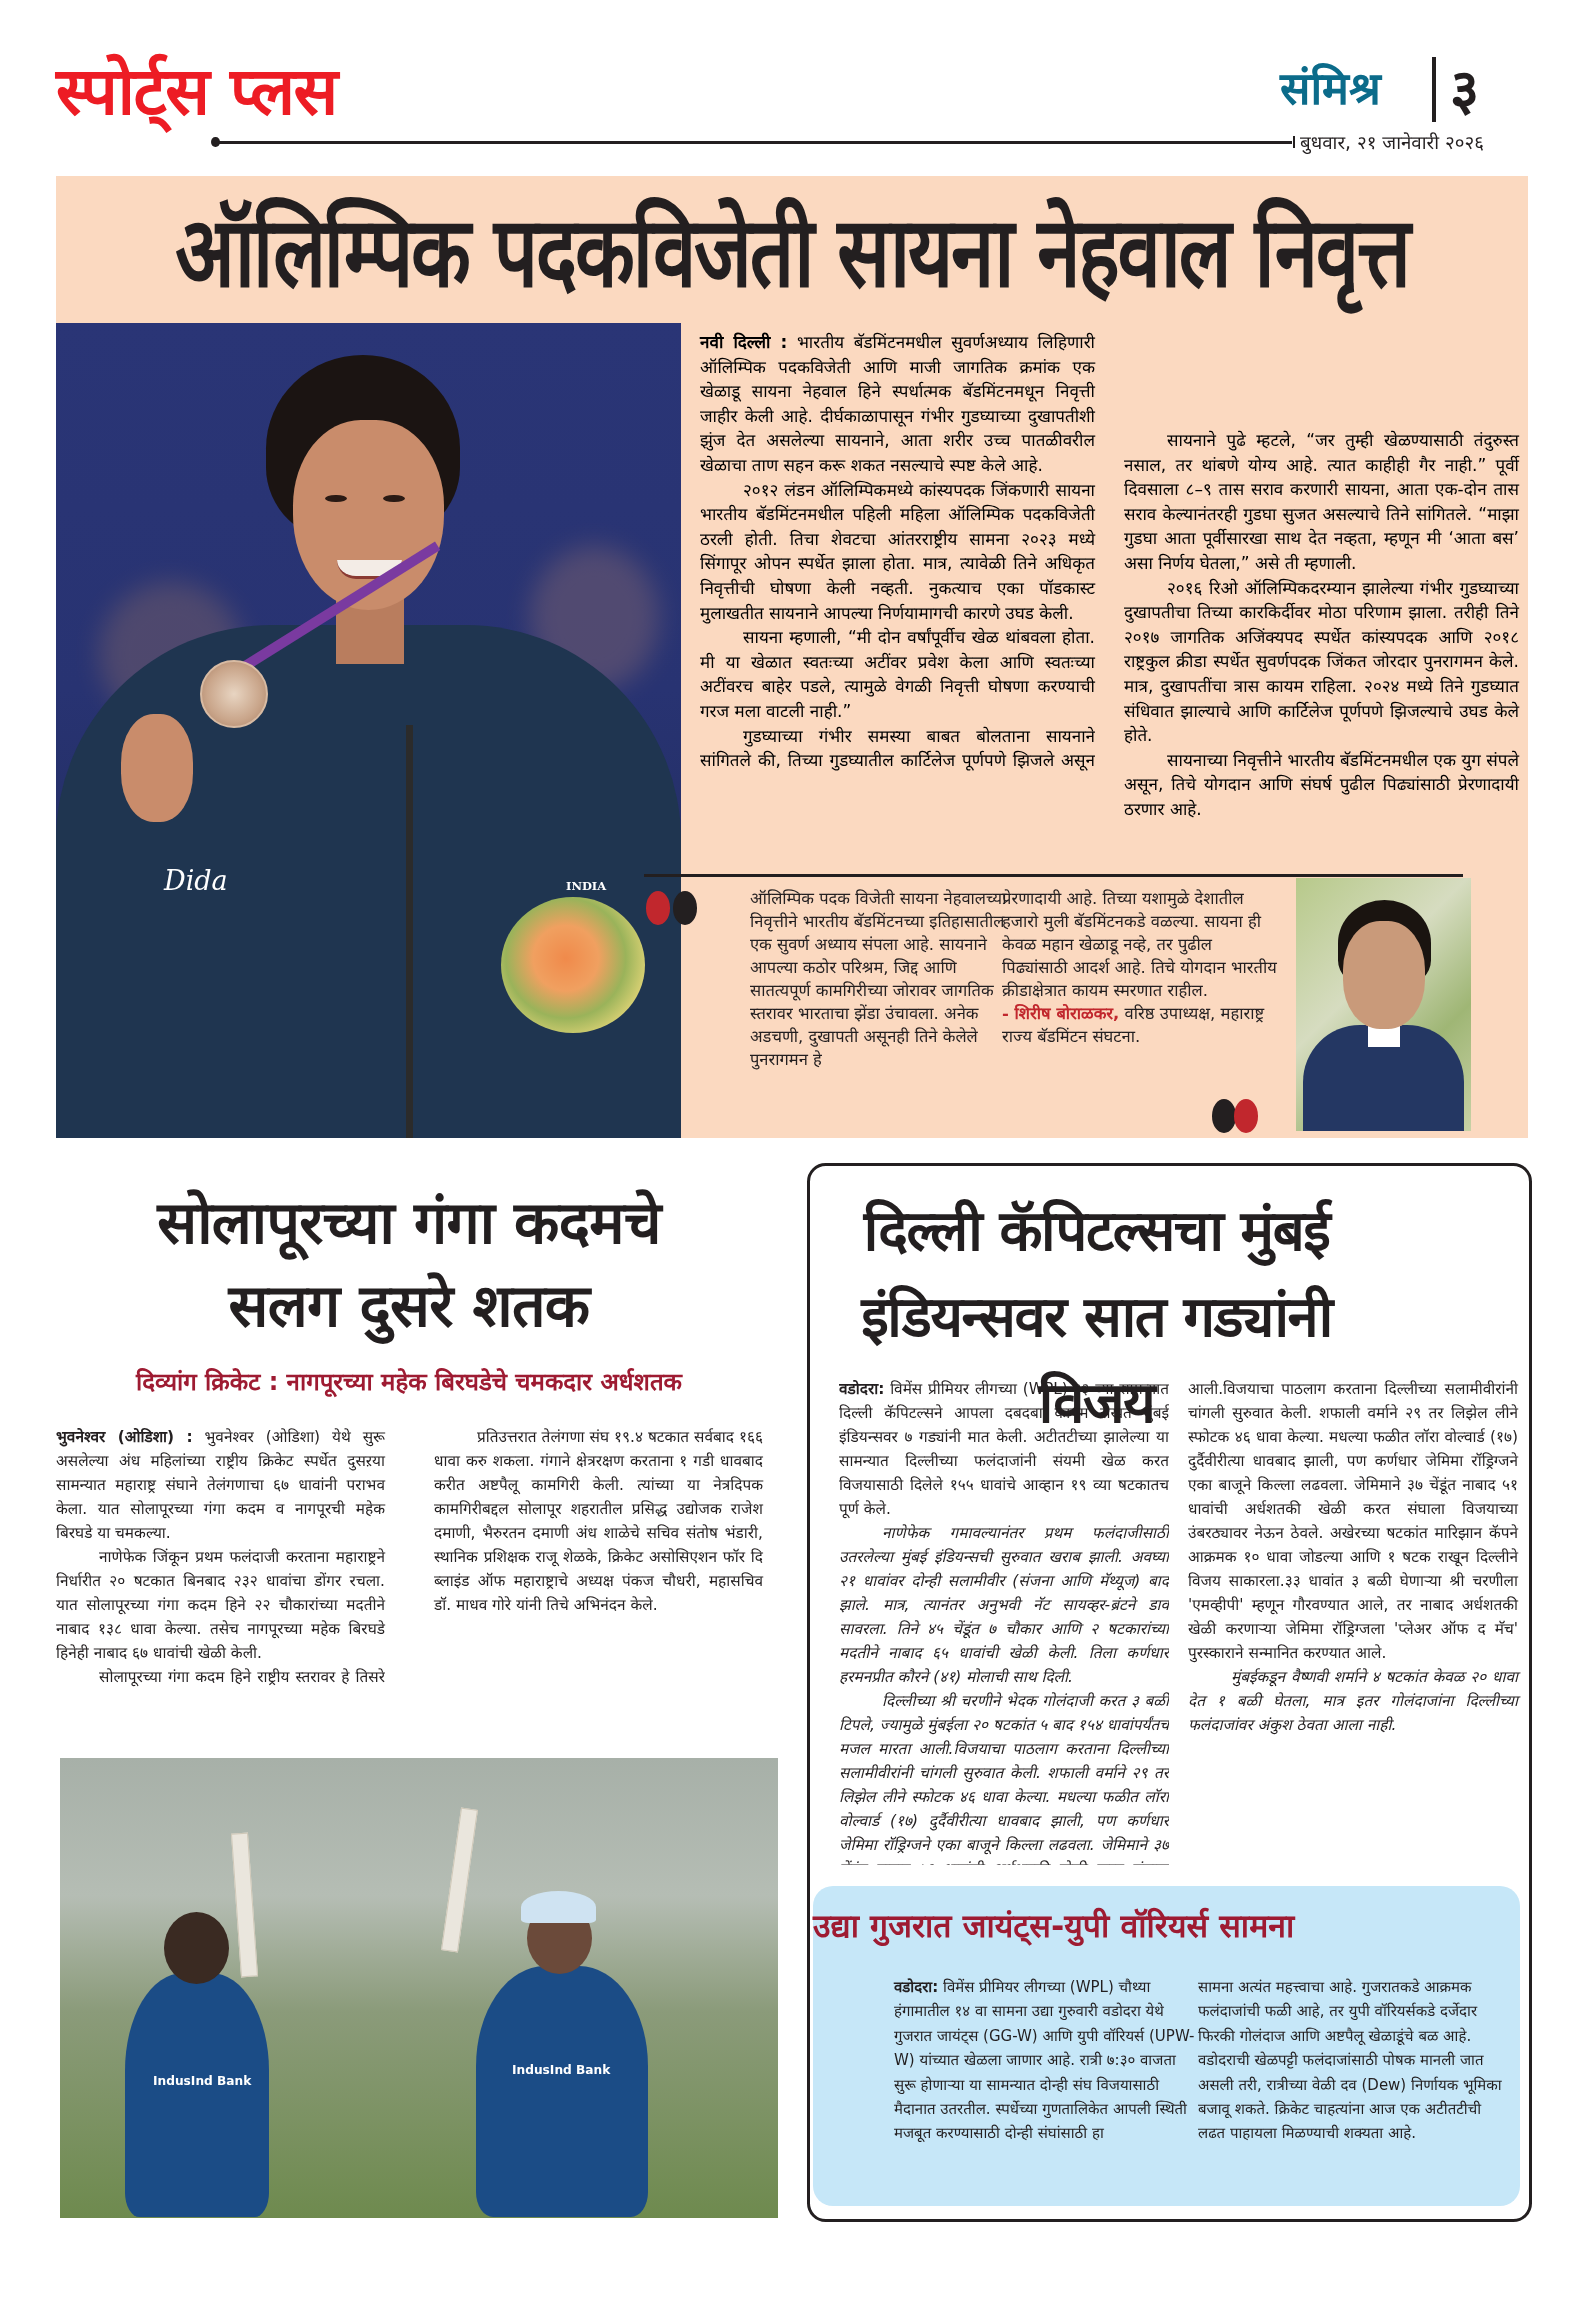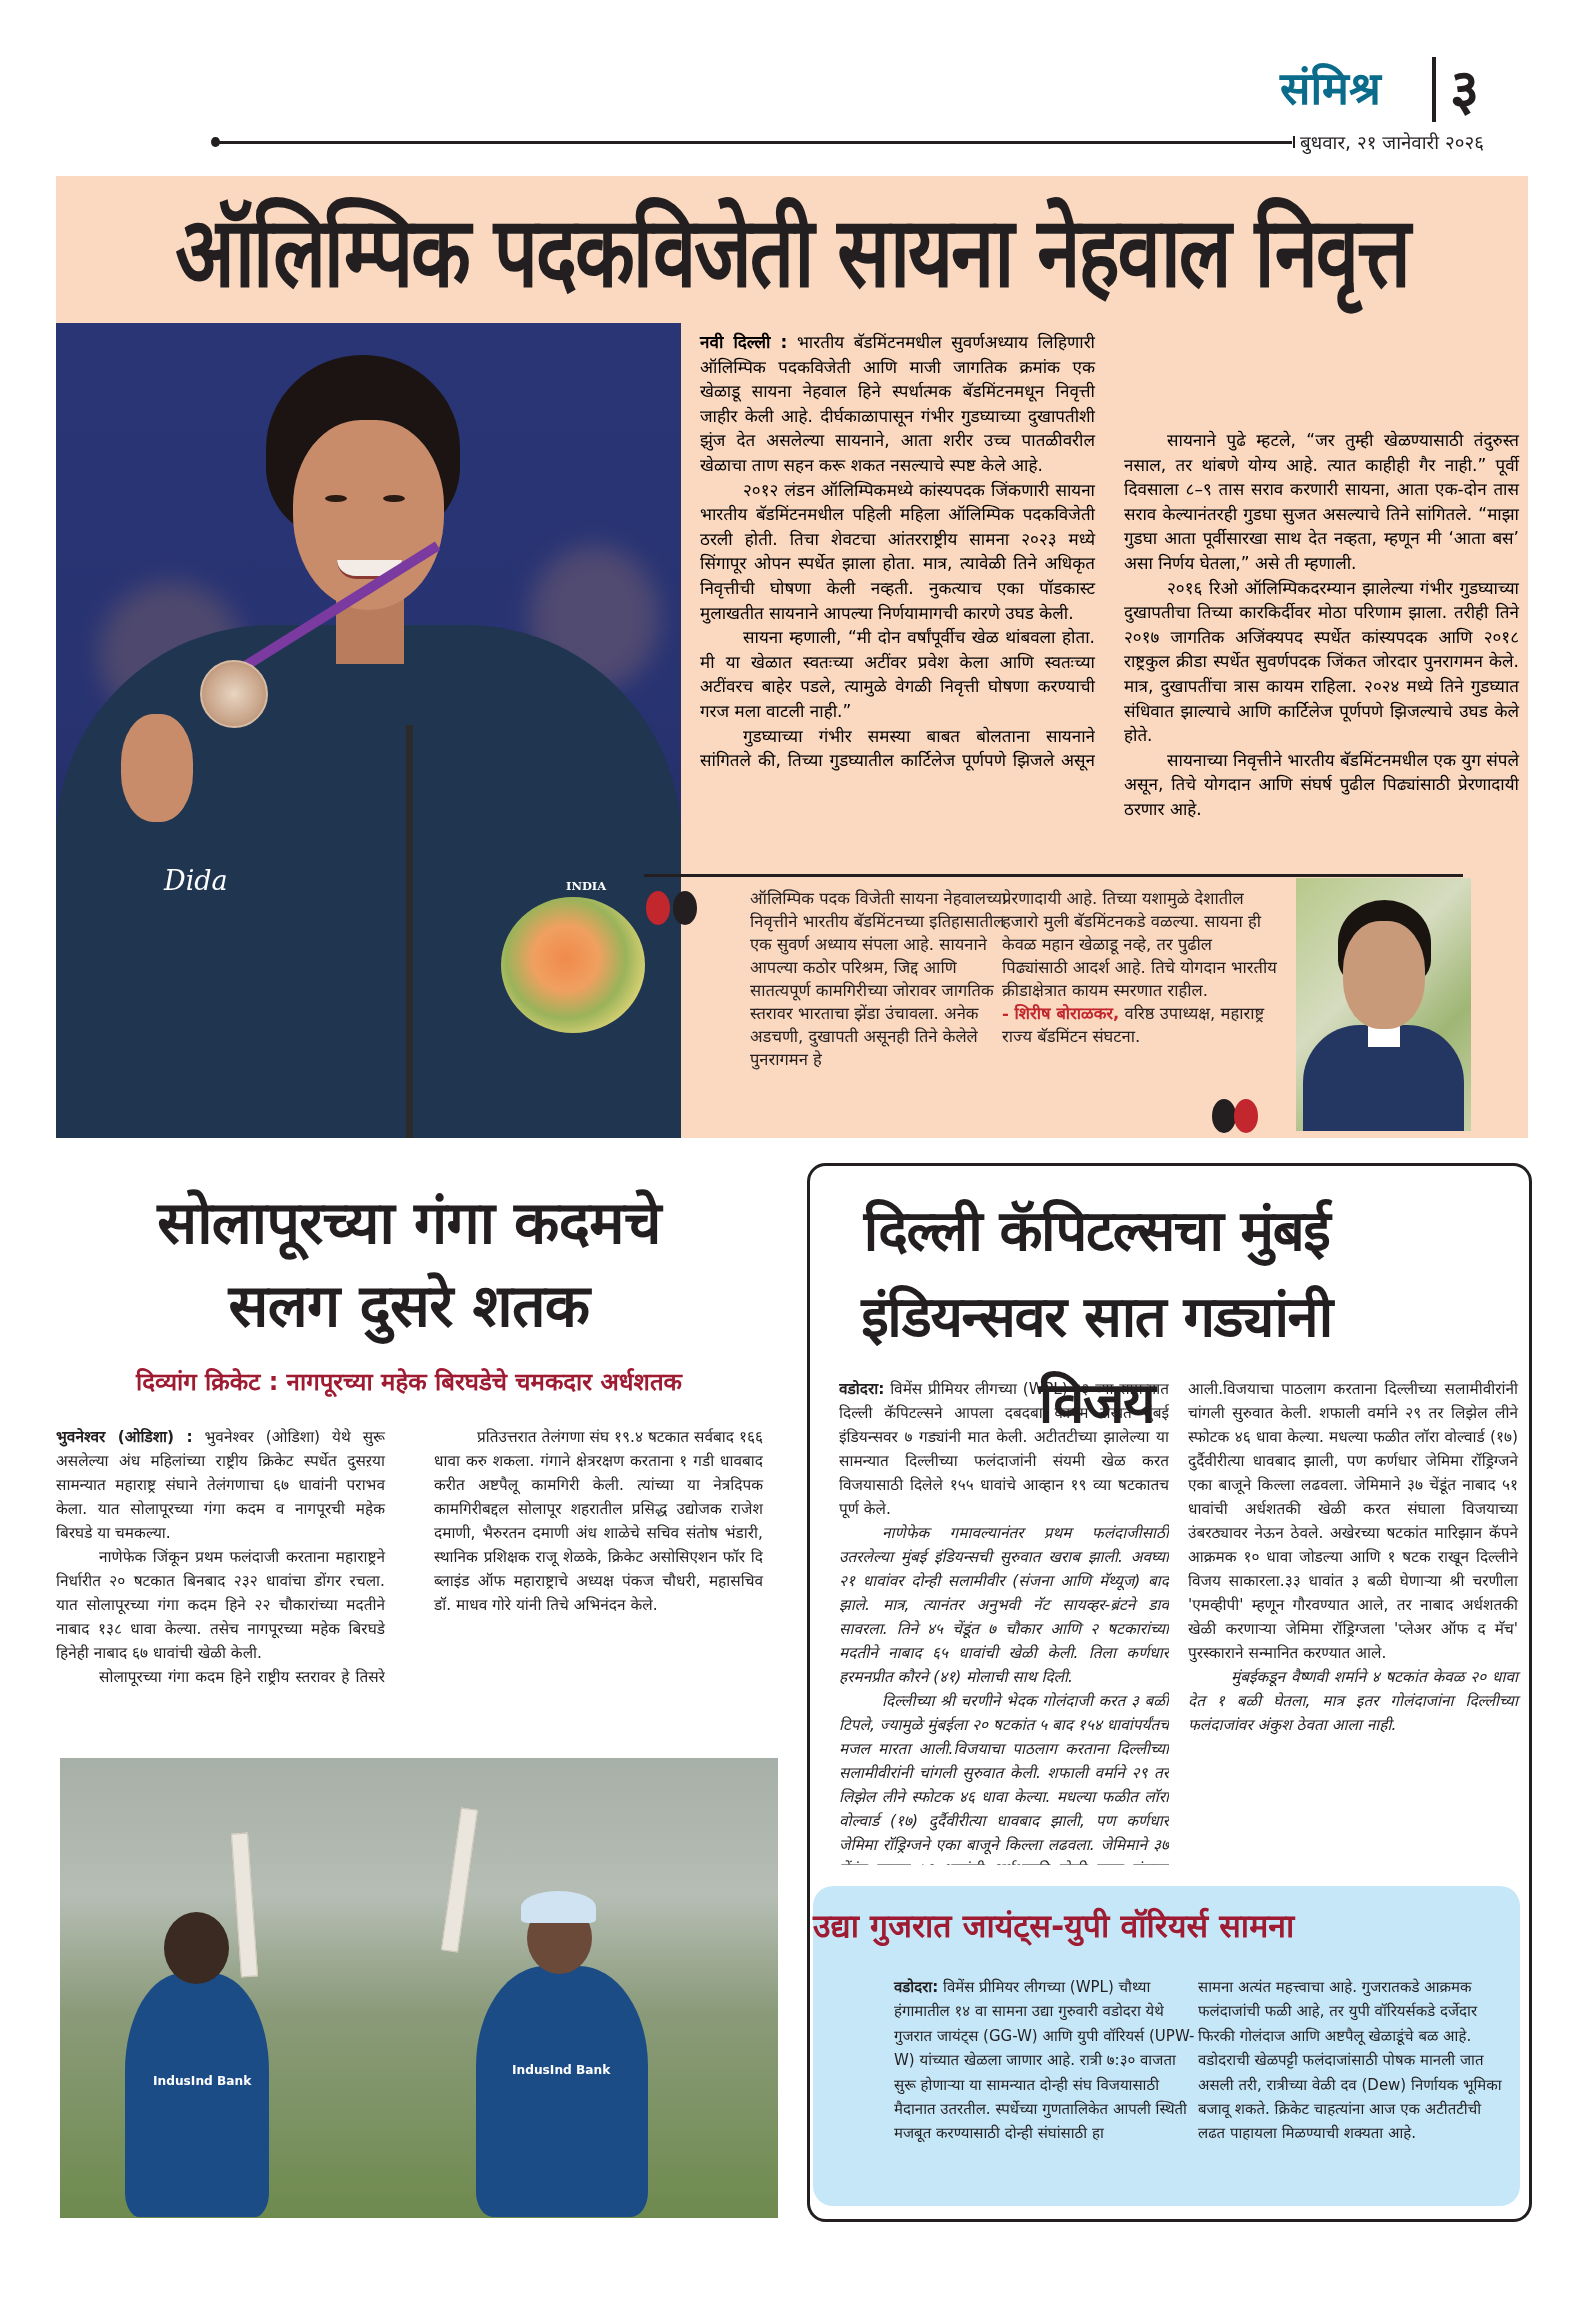--- a/index.html
+++ b/index.html
@@ -84,20 +84,21 @@
   .inset-headline { position: absolute; left: 813px; top: 1903px; width: 707px; text-align: left; font-weight: bold; font-size: 32px; color: #9e1b32; }
   .inset-col { position: absolute; font-size: 15px; line-height: 24.4px; color: #231f20; }
   .inset-col1 { left: 894px; top: 1975px; width: 302px; }
   .inset-col2 { left: 1198px; top: 1975px; width: 309px; }
   .bold { font-weight: bold; }
 </style>
 </head>
 <body>
 
 <div class="masthead">
+  <div class="brand">स्पोर्ट्स प्लस</div>
   <div class="rule-dot"></div>
   <div class="rule-line"></div>
   <div class="rule-cap"></div>
   <div class="section-name">संमिश्र</div>
   <div class="section-bar"></div>
   <div class="page-num">३</div>
   <div class="date-line">बुधवार, २१ जानेवारी २०२६</div>
 </div>
 
 <div class="lead">

